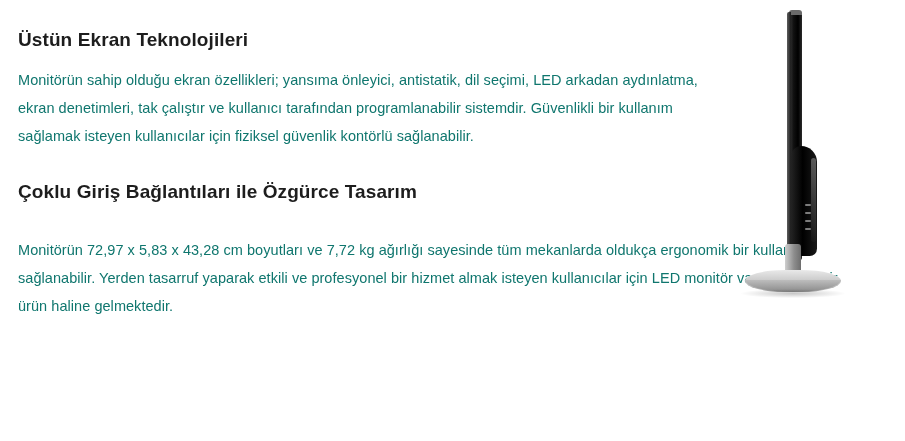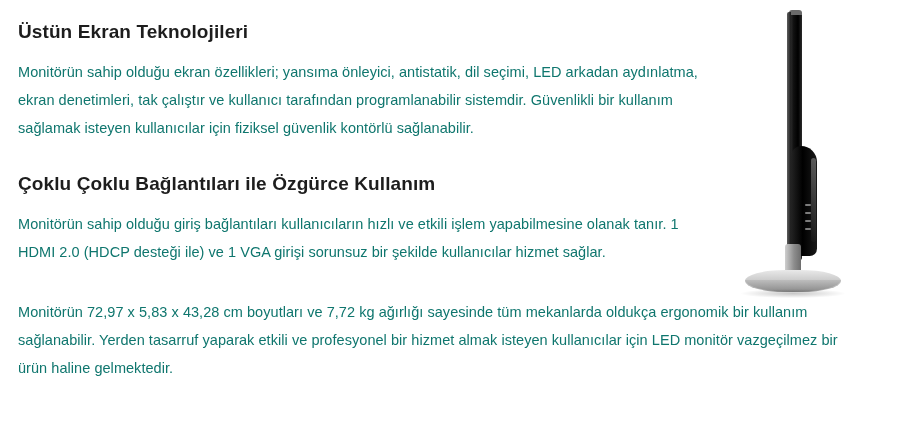--- a/index.html
+++ b/index.html
@@ -29,21 +29,21 @@
     margin-bottom: 26px;
   }
   .section:last-child {
     margin-bottom: 0;
   }
   .section-heading {
     font-size: 19px;
     font-weight: bold;
     color: #1d1d1d;
     line-height: 24px;
-    margin: 8px 0 14px 0;
+    margin: 16px 0 14px 0;
     letter-spacing: 0.1px;
   }
   .section-body {
     font-size: 14.5px;
     color: #0f766e;
     line-height: 28px;
     margin: 0;
     letter-spacing: 0.05px;
   }
   
@@ -171,22 +171,21 @@
 <div class="page">
 
   <div class="content">
 
     <div class="section sec-1">
       <h2 class="section-heading">Üstün Ekran Teknolojileri</h2>
       <p class="section-body">Monitörün sahip olduğu ekran özellikleri; yansıma önleyici, antistatik, dil seçimi, LED arkadan aydınlatma, ekran denetimleri, tak çalıştır ve kullanıcı tarafından programlanabilir sistemdir. Güvenlikli bir kullanım sağlamak isteyen kullanıcılar için fiziksel güvenlik kontörlü sağlanabilir.</p>
     </div>
 
     <div class="section sec-2">
-      <h2 class="section-heading">Çoklu Çoklu Bağlantıları ile Özgürce Kullanım</h2>
-      <p class="section-body">Monitörün sahip olduğu giriş bağlantıları kullanıcıların hızlı ve etkili işlem yapabilmesine olanak tanır. 1 HDMI 2.0 (HDCP desteği ile) ve 1 VGA girişi sorunsuz bir şekilde kullanıcılar hizmet sağlar.</p>
+      <h2 class="section-heading">Çoklu Giriş Bağlantıları ile Özgürce Tasarım</h2>
     </div>
 
     <div class="section sec-3">
       <p class="section-body">Monitörün 72,97 x 5,83 x 43,28 cm boyutları ve 7,72 kg ağırlığı sayesinde tüm mekanlarda oldukça ergonomik bir kullanım sağlanabilir. Yerden tasarruf yaparak etkili ve profesyonel bir hizmet almak isteyen kullanıcılar için LED monitör vazgeçilmez bir ürün haline gelmektedir.</p>
     </div>
 
   </div>
 
   <div class="monitor-figure">
     <div class="panel"></div>

